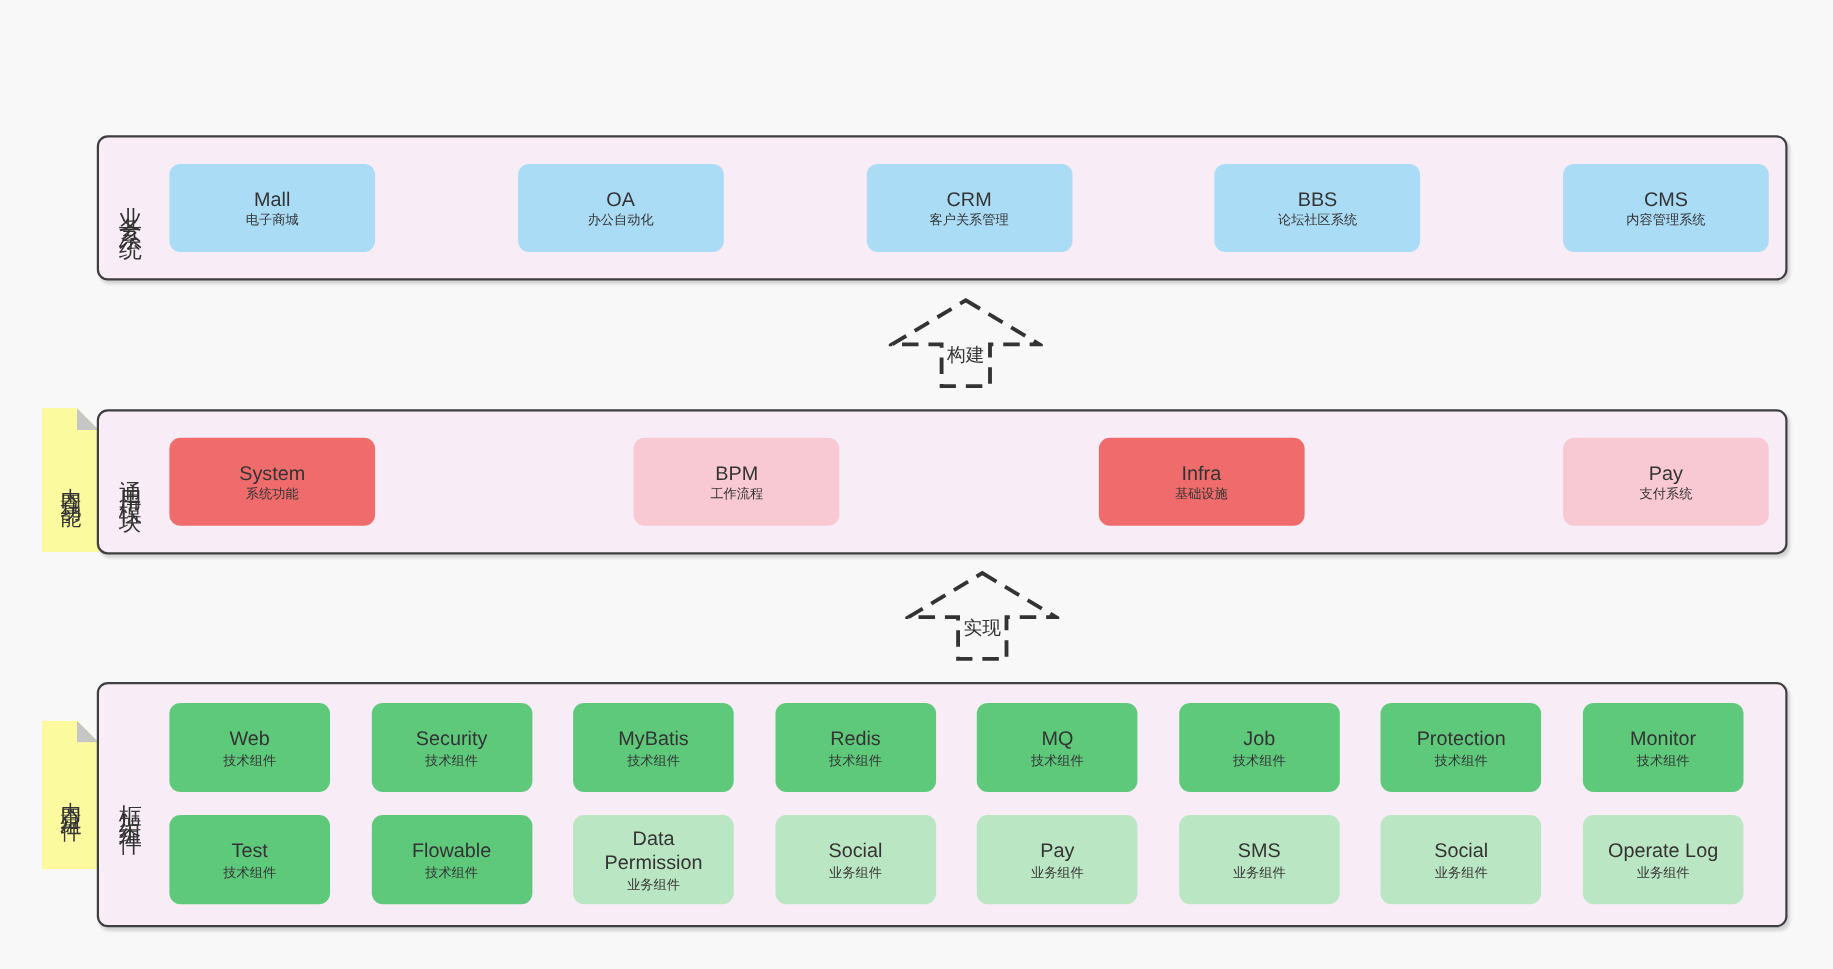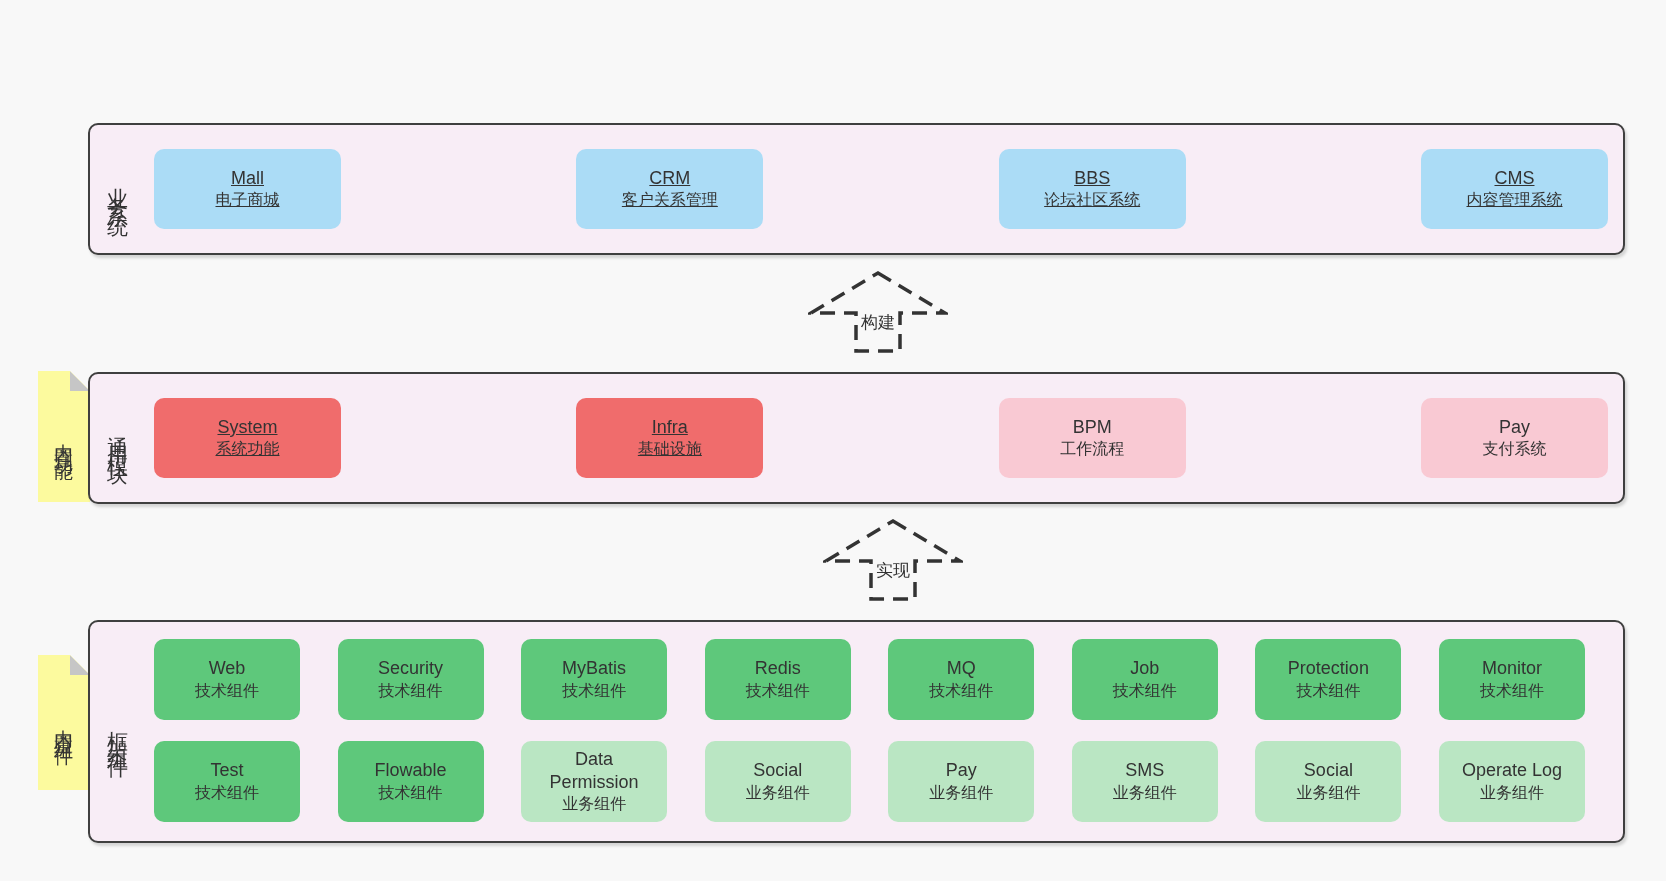--- a/index.html
+++ b/index.html
@@ -37,24 +37,24 @@
   }
   .boxrow8 { display:flex; justify-content:space-between; }
 
   .box {
     display:flex; flex-direction:column; justify-content:center; align-items:center;
     text-align:center; border-radius:10px; padding:2px 4px; color:var(--text);
   }
   .w6 { width:187px; height:80px; }
   .w8 { width:146px; height:81px; }
   .box .en { font-size:18px; line-height:1.25; }
-  .box .zh { font-size:16px; line-height:1.35; }
+  .box .zh { font-size:12px; line-height:1.35; }
   .w8 .en  { max-width:112px; }
-  .blue       { background:var(--blue);text-decoration:underline; }
-  .red        { background:var(--red);text-decoration:underline; }
+  .blue       { background:var(--blue); }
+  .red        { background:var(--red); }
   .pink       { background:var(--pink); }
   .green      { background:var(--green); }
   .lightgreen { background:var(--lightgreen); }
 
   .note {
     position:absolute; left:38px; width:52px; z-index:1;
     background:var(--yellow);
     clip-path:polygon(0 0, calc(100% - 20px) 0, 100% 20px, 100% 100%, 0 100%);
     display:flex; align-items:center; justify-content:center;
   }
@@ -88,20 +88,24 @@
 <div class="panel" id="panel-business">
   <div class="vlabel">
     <span>业务系统</span>
   </div>
   <div class="boxrow">
     <div class="box w6 blue">
       <span class="en">Mall</span>
       <span class="zh">电子商城</span>
     </div>
     <div class="box w6 blue">
+      <span class="en">OA</span>
+      <span class="zh">办公自动化</span>
+    </div>
+    <div class="box w6 blue">
       <span class="en">CRM</span>
       <span class="zh">客户关系管理</span>
     </div>
     <div class="box w6 blue">
       <span class="en">BBS</span>
       <span class="zh">论坛社区系统</span>
     </div>
     <div class="box w6 blue">
       <span class="en">CMS</span>
       <span class="zh">内容管理系统</span>
@@ -121,27 +125,27 @@
 
 <div class="panel" id="panel-modules">
   <div class="vlabel">
     <span>通用模块</span>
   </div>
   <div class="boxrow">
     <div class="box w6 red">
       <span class="en">System</span>
       <span class="zh">系统功能</span>
     </div>
+    <div class="box w6 pink">
+      <span class="en">BPM</span>
+      <span class="zh">工作流程</span>
+    </div>
     <div class="box w6 red">
       <span class="en">Infra</span>
       <span class="zh">基础设施</span>
-    </div>
-    <div class="box w6 pink">
-      <span class="en">BPM</span>
-      <span class="zh">工作流程</span>
     </div>
     <div class="box w6 pink">
       <span class="en">Pay</span>
       <span class="zh">支付系统</span>
     </div>
   </div>
 </div>
 
 <svg class="arrow" id="arrow-implement" viewBox="0 0 140 84">
   <polygon points="70,3 137,43 92,43 92,81 48,81 48,43 3,43"></polygon>

